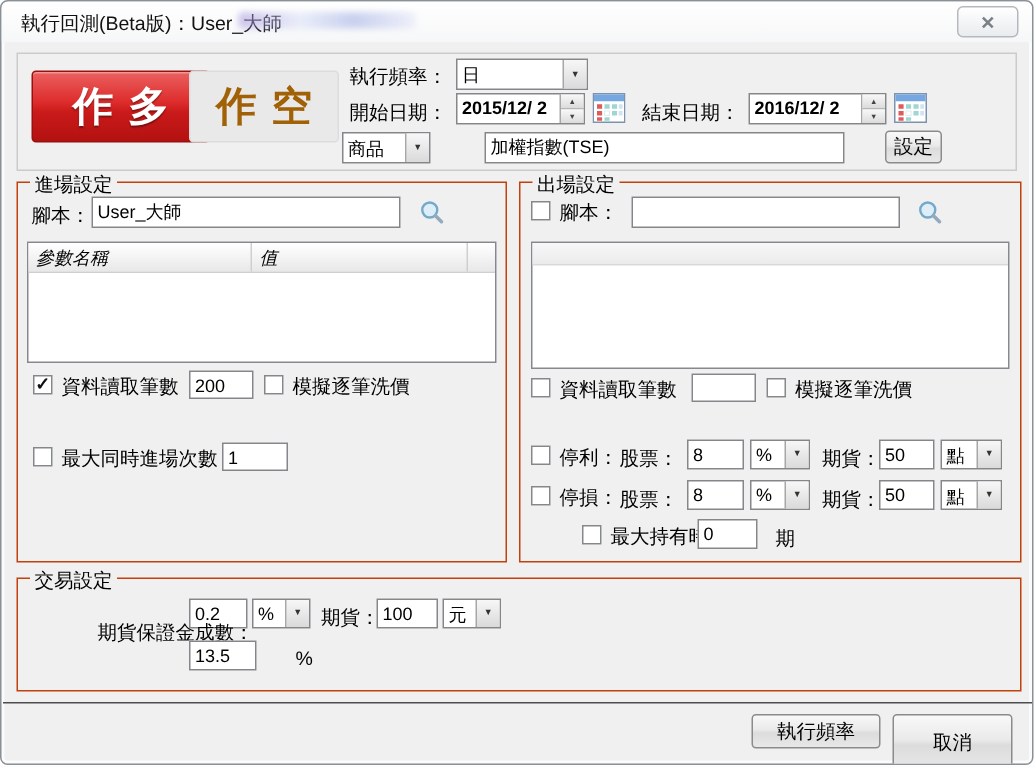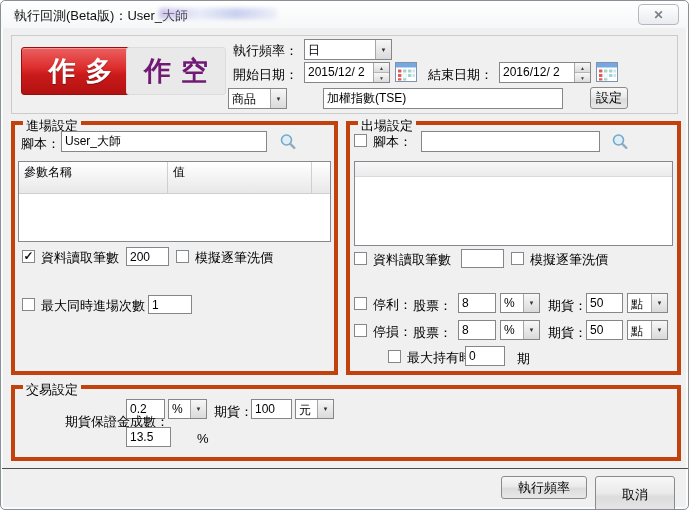--- a/index.html
+++ b/index.html
@@ -9,51 +9,51 @@
   .titlebar { position:absolute; left:0; top:0; right:0; height:27px;
               background:linear-gradient(#ffffff,#f6f7f8); border-radius:5px 5px 0 0; }
   .title { position:absolute; left:13px; top:6px; font-size:13px; color:#111; white-space:nowrap; }
   .redact { position:absolute; left:158px; top:7px; width:118px; height:11px; border-radius:3px;
             background:linear-gradient(90deg, rgba(167,150,220,.55), rgba(200,210,245,.35) 35%, rgba(150,165,225,.5) 65%, rgba(210,215,245,.3));
             filter:blur(2px); }
   .closebtn { position:absolute; right:9px; top:3px; width:41px; height:21px; cursor:default;
               background:linear-gradient(#ffffff,#e9ebee); border:1px solid #b5b9bf; border-radius:4px;
               color:#7b8086; font-size:12px; font-weight:bold; display:flex; align-items:center; justify-content:center; }
   .panel { position:absolute; border:1px solid #cbcbcb; background:transparent; }
-  .group { position:absolute; border:4px solid #c2410c; }
+  .group { position:absolute; border:1px solid #c2410c; }
   .gtitle { position:absolute; top:-8px; left:8px; background:#f0f0f0; padding:0 3px; font-size:13px; color:#000; white-space:nowrap; }
   .lbl { position:absolute; font-size:13px; color:#000; white-space:nowrap; }
   .bigbtn { position:absolute; display:flex; align-items:center; justify-content:center;
             font-size:27px; font-weight:bold; border-radius:3px; letter-spacing:10px; padding-left:10px; }
   .long { background:linear-gradient(#eb6060,#de2e2e 42%,#ca1a1a 58%,#b31111); border:1px solid #991010; color:#fff;
           text-shadow:0 1px 1px rgba(0,0,0,.35); box-shadow:inset 0 1px 0 rgba(255,255,255,.35); }
-  .short { background:#e9e9e9; border:1px solid #dcdcdc; color:#701a75; }
+  .short { background:#e9e9e9; border:1px solid #dcdcdc; color:#a16207; }
   .tin { position:absolute; height:21px; background:#fff; border:1px solid #848689; font-size:12px;
          padding:0 3px; font-family:"Liberation Sans",sans-serif; color:#000; }
   .combo { position:absolute; height:21px; background:#fff; border:1px solid #848689; display:flex; }
   .cval { flex:1; font-size:12px; padding:2px 3px; overflow:hidden; white-space:nowrap; }
   .carr { width:16px; background:linear-gradient(#f7f7f7,#dadada); border-left:1px solid #a7a7a7;
           font-size:6px; color:#333; display:flex; align-items:center; justify-content:center; }
   .datef { position:absolute; height:21px; background:#fff; border:1px solid #848689; display:flex; }
-  .dval { flex:1; font-size:12px; padding:2px 3px; white-space:nowrap; }
+  .dval { flex:1; font-size:12px; padding:2px 3px; white-space:nowrap;font-weight:bold; }
   .dspin { width:16px; display:flex; flex-direction:column; border-left:1px solid #a7a7a7; }
   .dspin span { flex:1; background:linear-gradient(#f8f8f8,#dcdcdc); font-size:5px; color:#444;
                 display:flex; align-items:center; justify-content:center; }
   .dspin span:first-child { border-bottom:1px solid #b5b5b5; }
   .iconbtn { position:absolute; display:flex; align-items:center; justify-content:center; }
   .btn { position:absolute; background:linear-gradient(#f8f8f8,#eaeaea 45%,#dcdcdc 55%,#e8e8e8);
          border:1px solid #8b8b8b; border-radius:3px; font-size:13px; color:#000;
          display:flex; align-items:center; justify-content:center; }
   .cb { position:absolute; display:flex; align-items:flex-start; font-size:13px; color:#000; white-space:nowrap; }
   .cbx { width:13px; height:13px; background:#fff; border:1px solid #85888b; margin-right:6px; margin-top:1px;
          font-size:12px; line-height:11px; font-weight:bold; color:#111; text-align:center; flex:none; }
   .cbx .mark { visibility:hidden; }
   .cb.on .cbx .mark { visibility:visible; }
   .table { position:absolute; background:#fff; border:1px solid #85888c; }
-  .thead { display:flex; height:32px; background:linear-gradient(#ffffff,#e8e8e8); border-bottom:1px solid #cfcfcf; }
+  .thead { display:flex; height:20px; background:linear-gradient(#ffffff,#e8e8e8); border-bottom:1px solid #cfcfcf;font-style:italic; }
   .th { font-size:12px; padding:2px 5px; border-right:1px solid #cfcfcf; white-space:nowrap; overflow:hidden; }
   .listbox { position:absolute; background:#fff; border:1px solid #85888c; }
   .lhead { height:15px; background:linear-gradient(#f7f7f7,#ebebeb); border-bottom:1px solid #dadada; }
   .sep { position:absolute; left:1px; width:687px; height:1px; background:#4d4d4d; }
 </style>
 </head>
 <body>
 
 <div class="dialog">
 

